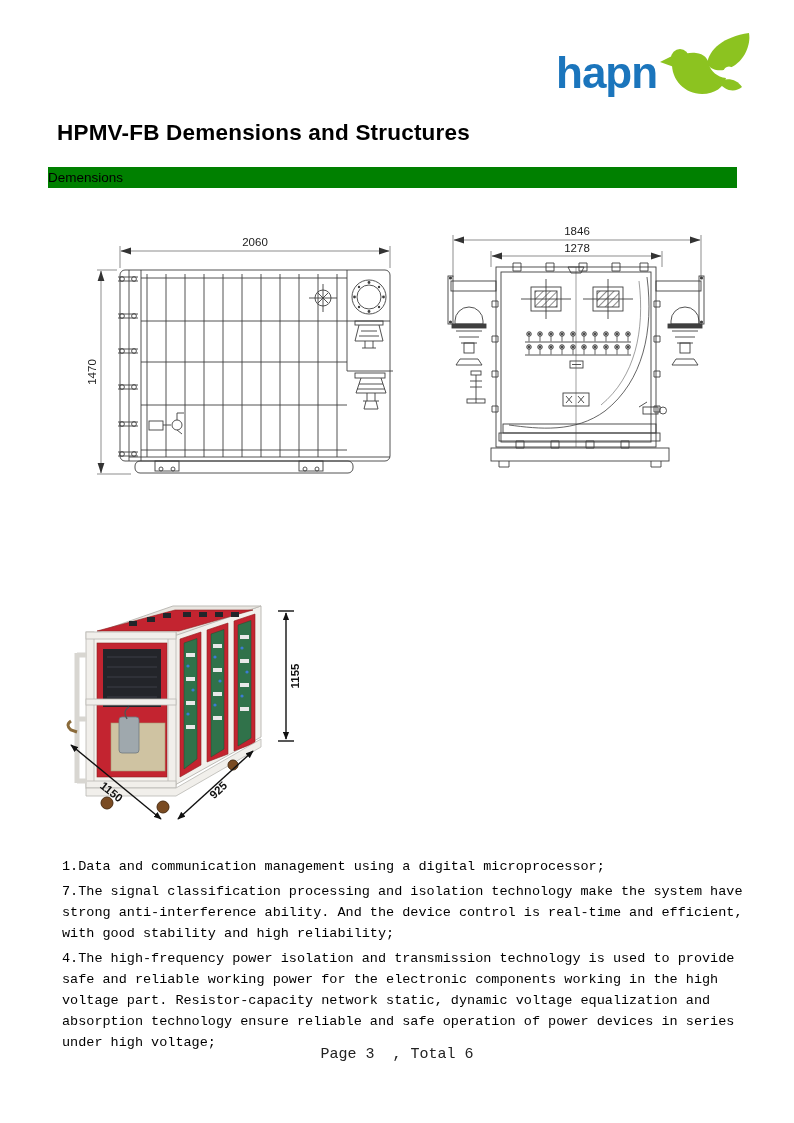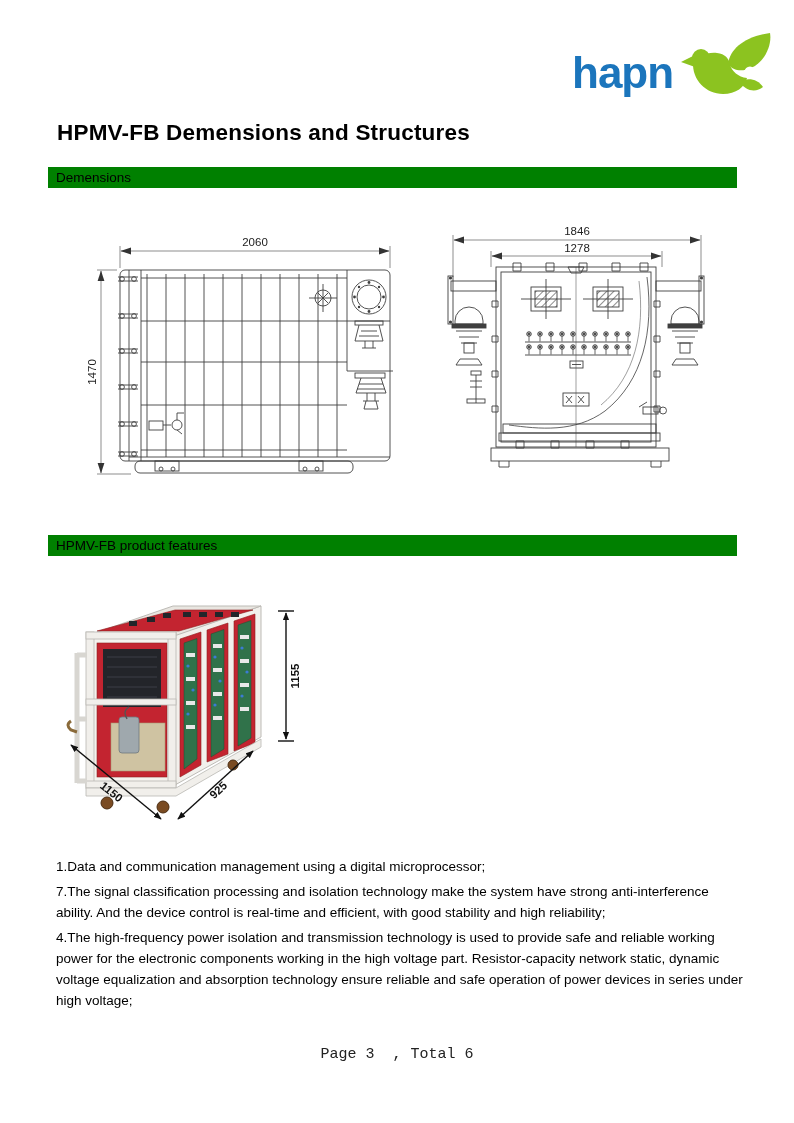--- a/index.html
+++ b/index.html
@@ -1,37 +1,37 @@
 <!DOCTYPE html>
 <html><head>
 <meta charset="utf-8">
 <style>
   html,body{margin:0;padding:0;background:#ffffff;}
   .page{position:relative;width:794px;height:1123px;background:#fff;overflow:hidden;
         font-family:"Liberation Sans",sans-serif;color:#000;}
   
-  .logo{position:absolute;left:572px;top:40px;width:200px;height:66px;display:flex;align-items:center;justify-content:space-between;}
+  .logo{position:absolute;left:556px;top:40px;width:200px;height:66px;display:flex;align-items:center;}
   .logo-text{color:#1b75bc;font-weight:bold;font-size:44px;letter-spacing:-1px;line-height:60px;
              font-family:"Liberation Sans",sans-serif;}
   .logo-bird{margin-left:2px;margin-top:-14px;}
   
   .title{position:absolute;left:57px;top:112px;font-size:22.5px;font-weight:bold;letter-spacing:0.2px;margin-top:8px;}
   
   .banner{position:absolute;left:48px;width:689px;height:21px;background:#008000;color:#000;
-          font-size:13.5px;line-height:21px;padding-left:8px;box-sizing:border-box;}
+          font-size:13.5px;line-height:21px;box-sizing:border-box;}
   .banner1{top:167px;}
   .banner2{top:535px;}
   
   .drawing-left{position:absolute;left:85px;top:221px;}
   .drawing-right{position:absolute;left:443px;top:221px;}
   .photo{position:absolute;left:63px;top:573px;}
   .dimtxt{font-family:"Liberation Sans",sans-serif;font-size:11.5px;fill:#222;}
   .photodim{font-family:"Liberation Sans",sans-serif;font-size:11.5px;fill:#111;font-weight:bold;}
   
-  .features{position:absolute;left:56px;top:856px;width:688px;font-size:13.5px;line-height:21px;}
+  .features{position:absolute;left:62px;top:856px;width:688px;font-size:13.5px;line-height:21px;font-family:Liberation Mono, monospace;}
   .features p{margin:0 0 4px 0;}
   
   .footer{position:absolute;left:0;top:1046px;width:794px;text-align:center;
           font-family:"Liberation Mono",monospace;font-size:15px;white-space:pre;color:#222;}
 </style>
 </head>
 <body>
 
 <div class="page">
 
@@ -249,21 +249,20 @@
       <path d="M73,220 h8 v7 h-8 z M108,220 h8 v7 h-8 z M143,220 h8 v7 h-8 z M178,220 h8 v7 h-8 z"></path>
       <rect x="48" y="227" width="178" height="13"></rect>
       <path d="M56,240 v6 h10 v-6 M208,240 v6 h10 v-6"></path>
     </g>
     <g class="dimtxt">
       <text x="134" y="14" text-anchor="middle">1846</text>
       <text x="134" y="31" text-anchor="middle">1278</text>
     </g>
   </svg>
 
-  <div class="banner banner2">HPMV-FB product features</div>
 
   <svg class="photo" width="244" height="252" viewBox="0 0 244 252">
     <defs>
       <marker id="ar3" viewBox="0 0 10 8" refX="9" refY="4" markerWidth="8" markerHeight="7" orient="auto-start-reverse" markerUnits="userSpaceOnUse">
         <path d="M0,0 L10,4 L0,8 Z" fill="#111"></path>
       </marker>
     </defs>
 
     <polygon points="112,62 198,33 198,164 112,212" fill="#f2f0ec" stroke="#bdbbb6" stroke-width="1"></polygon>
     <g stroke="#8e2020" stroke-width="0.6">

